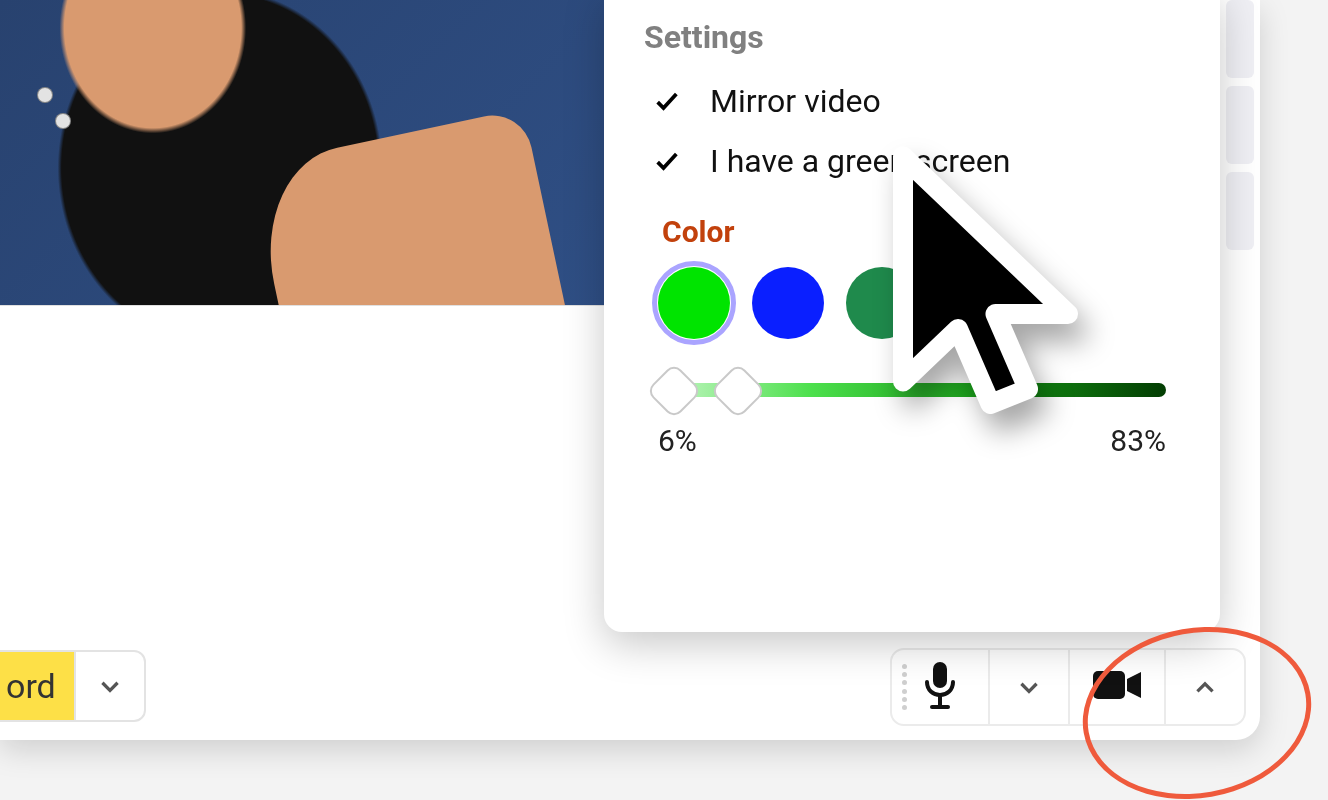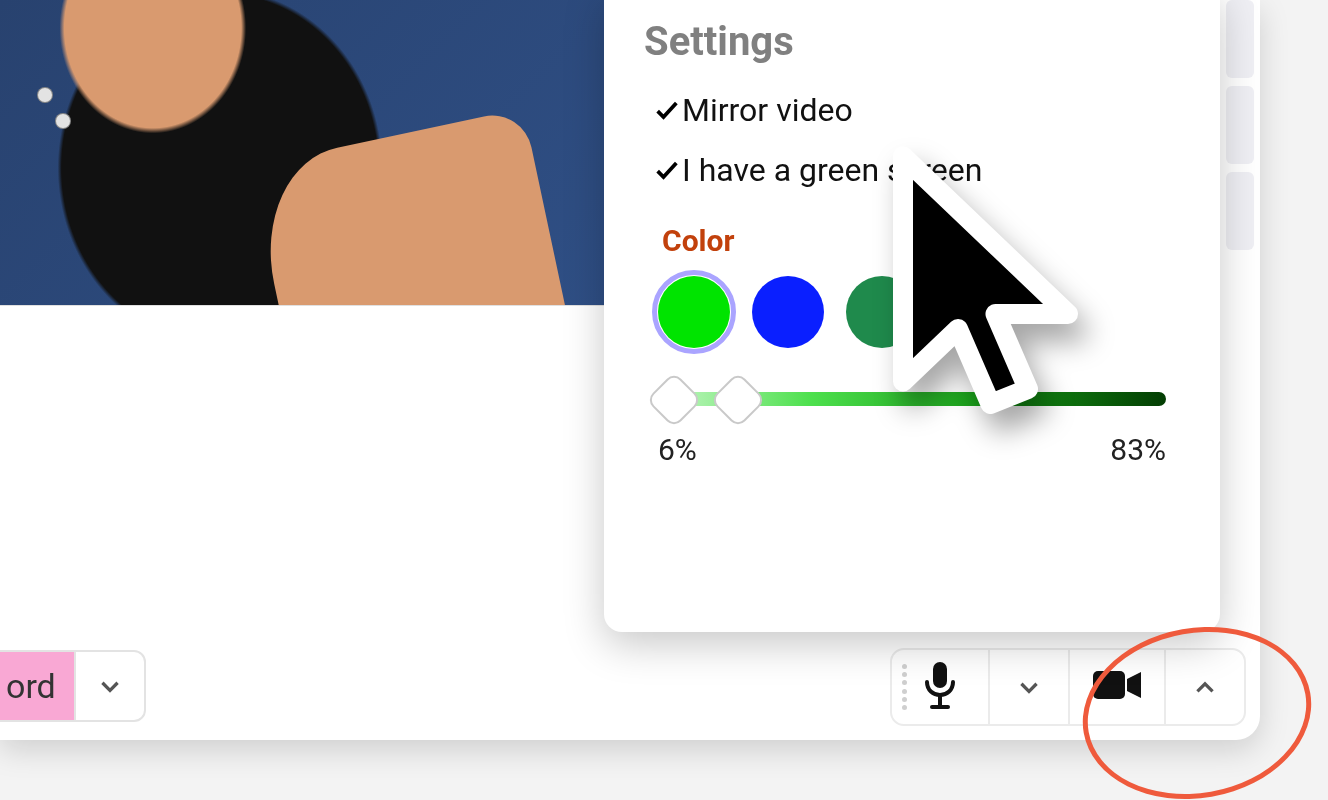--- a/index.html
+++ b/index.html
@@ -53,21 +53,21 @@
     border-top:1px solid #e0e0e0;
   }
 
   
   .record-area{
     position:absolute; left:0; bottom:14px; height:80px; display:flex; align-items:center;
   }
   .record-btn{
     height:72px; padding:0 18px 0 6px; display:flex; align-items:center;
     border:2px solid #e3e3e3; border-left:none; border-radius:0 12px 12px 0;
-    font-size:34px; color:#333; background:#f9a8d4;
+    font-size:34px; color:#333; background:#fde047;
     border-right:none; border-top-right-radius:0; border-bottom-right-radius:0;
   }
   .record-caret{
     width:72px; height:72px; display:flex; align-items:center; justify-content:center;
     border:2px solid #e3e3e3; border-left:2px solid #e3e3e3; border-radius:0 12px 12px 0;
     background:#fff;
   }
 
   
   .right-toolbar{
@@ -96,24 +96,24 @@
   .popover{
     position:absolute;
     left:604px; top:-10px;
     width:616px; height:642px;
     background:#fff;
     border-radius:0 0 18px 18px;
     box-shadow:0 12px 40px rgba(0,0,0,0.22);
     padding:28px 40px 0 40px;
   }
   .sec-title{
-    font-size:40px; font-weight:700; color:#808080; margin-bottom:26px;
+    font-size:32px; font-weight:700; color:#808080; margin-bottom:26px;
   }
   .setting-row{
-    display:flex; align-items:center; 
+    display:flex; align-items:center; gap:28px;
     font-size:32px; color:#111; margin:14px 0 22px 8px;
   }
   .check-slot{ width:30px; height:30px; display:flex; align-items:center; justify-content:center;}
   .check-slot svg{ width:28px; height:28px; stroke:#000; stroke-width:3.2; fill:none;}
   .color-title, .thresh-title{
     font-size:30px; font-weight:700; color:#c2410c; margin:34px 0 18px 18px;
   }
   .swatches{ display:flex; gap:22px; margin-left:14px; }
   .swatch{
     width:72px; height:72px; border-radius:50%;

